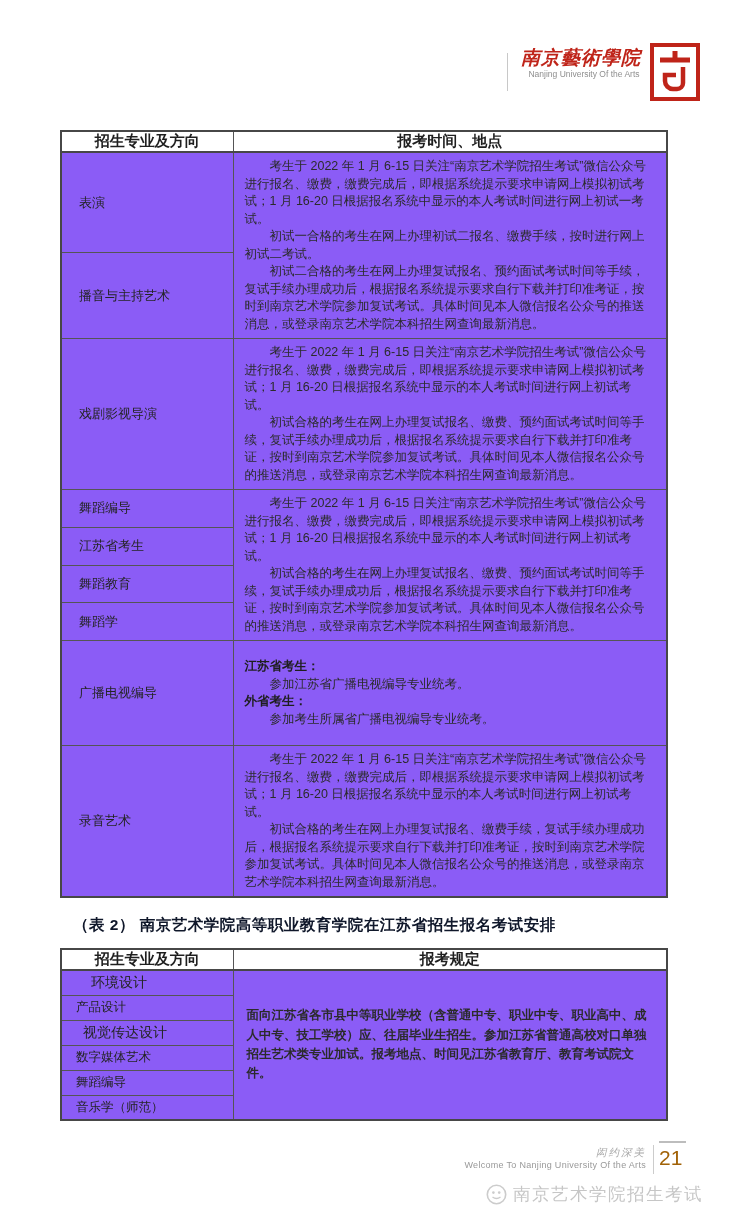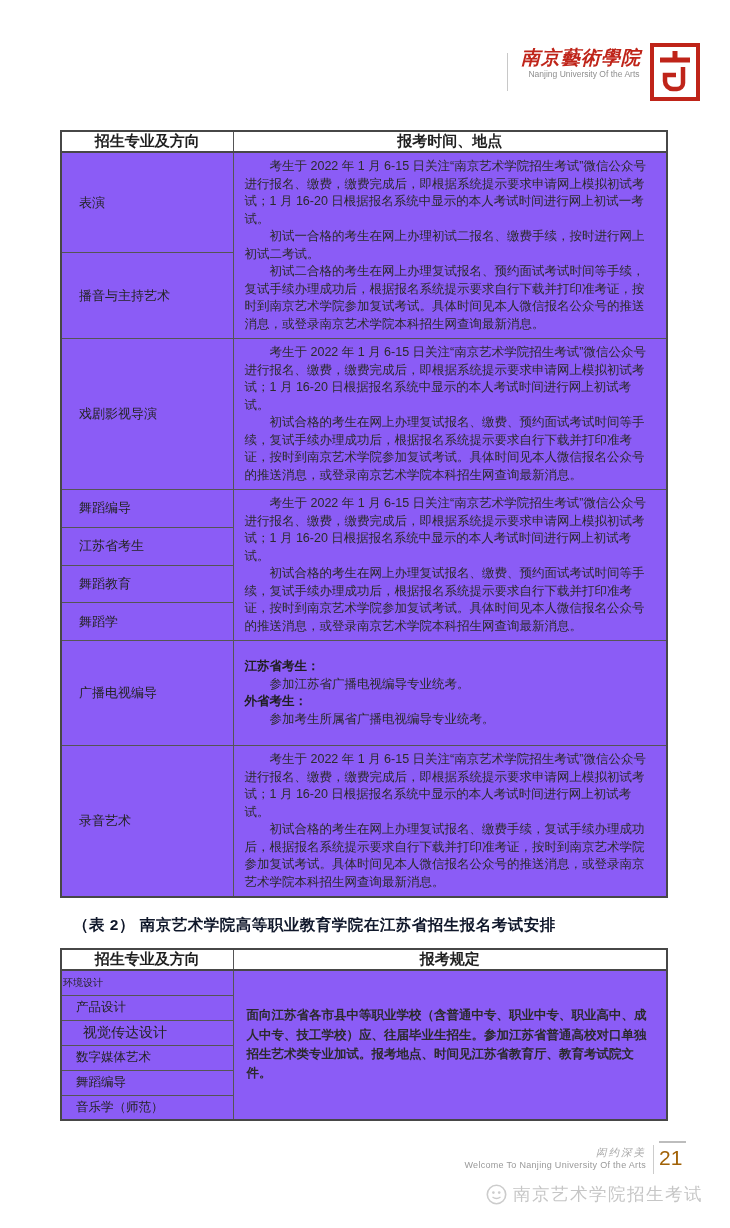--- a/index.html
+++ b/index.html
@@ -157,21 +157,21 @@
         <col>
       </colgroup>
     <thead>
       <tr>
         <th>招生专业及方向</th>
         <th>报考规定</th>
       </tr>
     </thead>
     <tbody id="t2-body">
         <tr style="height: 25px;">
-          <td class="major" style="font-size: 10px; padding-left: 1px;">环境设计</td>
+          <td class="major" style="font-size: 14px; padding-left: 29px;">环境设计</td>
           <td class="detail" rowspan="6" style="padding: 6px 13px; line-height: 1.55;">
             <p style="text-indent: 0px; font-weight: bold;">面向江苏省各市县中等职业学校（含普通中专、职业中专、职业高中、成人中专、技工学校）应、往届毕业生招生。参加江苏省普通高校对口单独招生艺术类专业加试。报考地点、时间见江苏省教育厅、教育考试院文件。</p>
           </td>
         </tr>
         <tr style="height: 25px;">
           <td class="major" style="font-size: 12.5px; padding-left: 14px;">产品设计</td>
         </tr>
         <tr style="height: 25px;">
           <td class="major" style="font-size: 14px; padding-left: 21px;">视觉传达设计</td>
         </tr>

